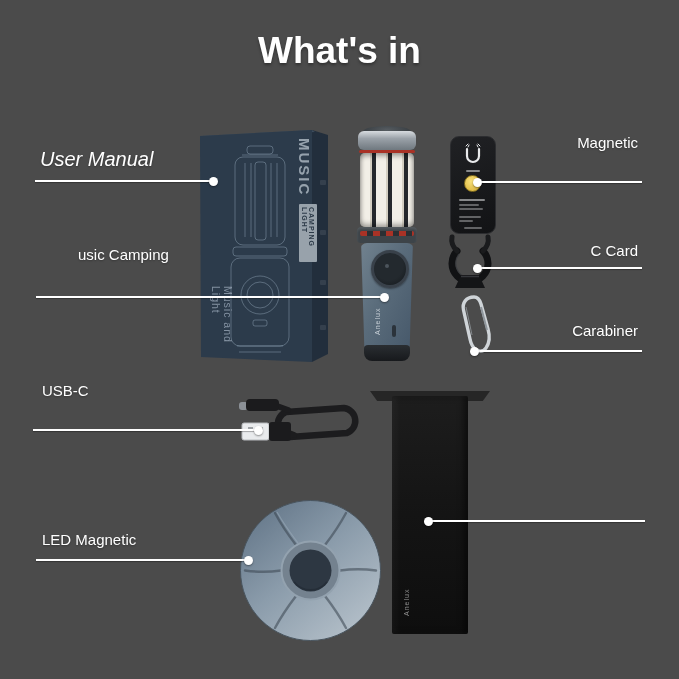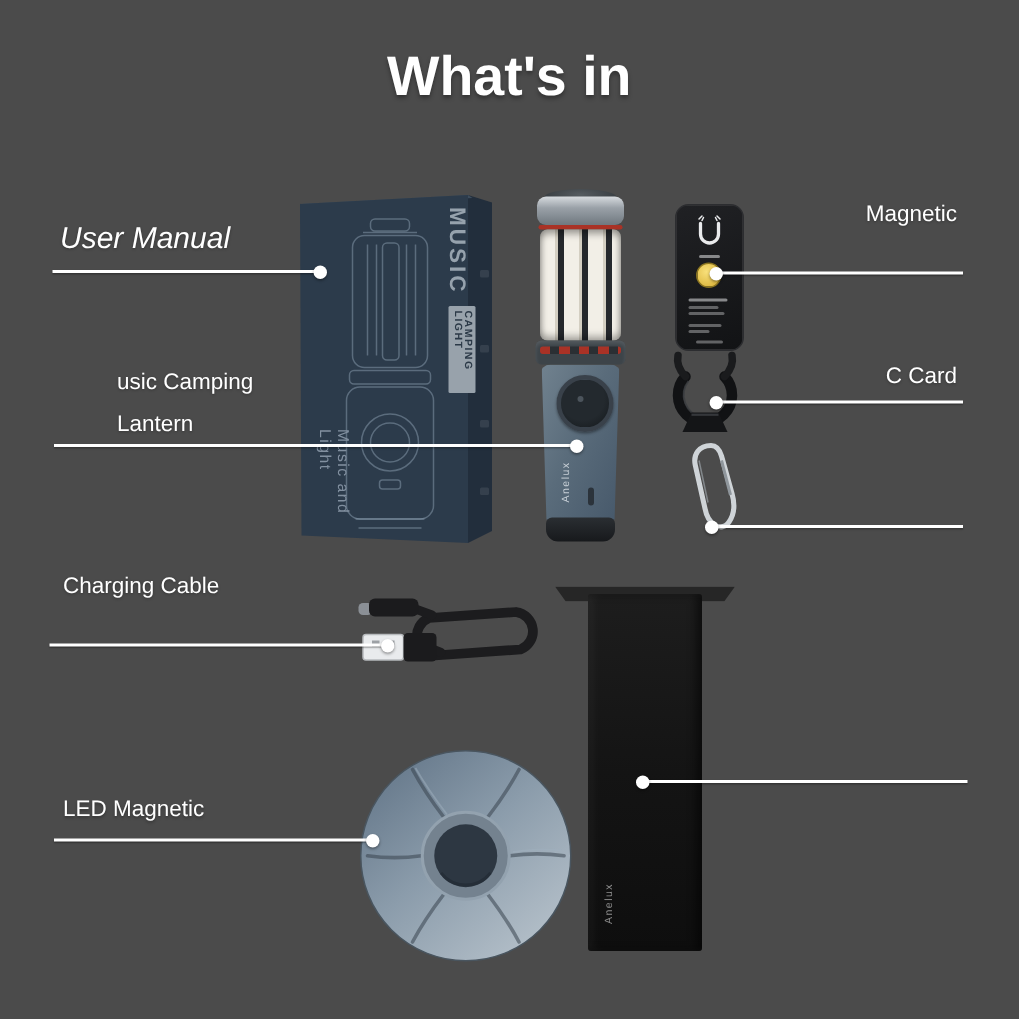--- a/index.html
+++ b/index.html
@@ -200,44 +200,44 @@
     <circle cx="72.5" cy="72.5" r="21" fill="#2d3742"></circle>
     <path d="M 56,84 A 21,21 0 0 0 89,84" fill="none" stroke="#1f2832" stroke-width="2" stroke-opacity=".6"></path>
   </svg>
 
   <div class="abs lbl" style="left:40px;top:147px;font-size:20px;font-style:italic;">User Manual</div>
   <div class="abs leader" style="left:35px;top:180px;width:178px;"></div>
   <div class="abs ldot" style="left:208.5px;top:176.5px;"></div>
 
   <div class="abs lbl" style="left:42px;top:241px;line-height:28px;margin-left:36px;">
     <div>usic Camping</div>
-    <div>Lantern</div>
   </div>
   <div class="abs leader" style="left:36px;top:296px;width:348px;"></div>
   <div class="abs ldot" style="left:379.5px;top:292.5px;"></div>
 
   <div class="abs lbl" style="left:42px;top:379px;">
-    <div>Charging Cable</div>
+    <div>USB-C</div>
   </div>
   <div class="abs leader" style="left:33px;top:429px;width:225px;"></div>
   <div class="abs ldot" style="left:253.5px;top:425.5px;"></div>
 
   <div class="abs lbl" style="left:42px;top:528px;">LED Magnetic</div>
   <div class="abs leader" style="left:36px;top:559px;width:212px;"></div>
   <div class="abs ldot" style="left:243.5px;top:555.5px;"></div>
 
   <div class="abs lbl right" style="right:41px;top:131px;">
     <div>Magnetic</div>
   </div>
   <div class="abs leader" style="left:477px;top:181px;width:165px;"></div>
   <div class="abs ldot" style="left:472.5px;top:177.5px;"></div>
 
   <div class="abs lbl right" style="right:41px;top:239px;">C Card</div>
   <div class="abs leader" style="left:477px;top:267px;width:165px;"></div>
   <div class="abs ldot" style="left:472.5px;top:263.5px;"></div>
 
+  <div class="abs lbl right" style="right:41px;top:319px;">Carabiner</div>
   <div class="abs leader" style="left:474px;top:350px;width:168px;"></div>
   <div class="abs ldot" style="left:469.5px;top:346.5px;"></div>
 
   <div class="abs leader" style="left:428px;top:520px;width:217px;"></div>
   <div class="abs ldot" style="left:423.5px;top:516.5px;"></div>
 
 </div>
 
 </body></html>

